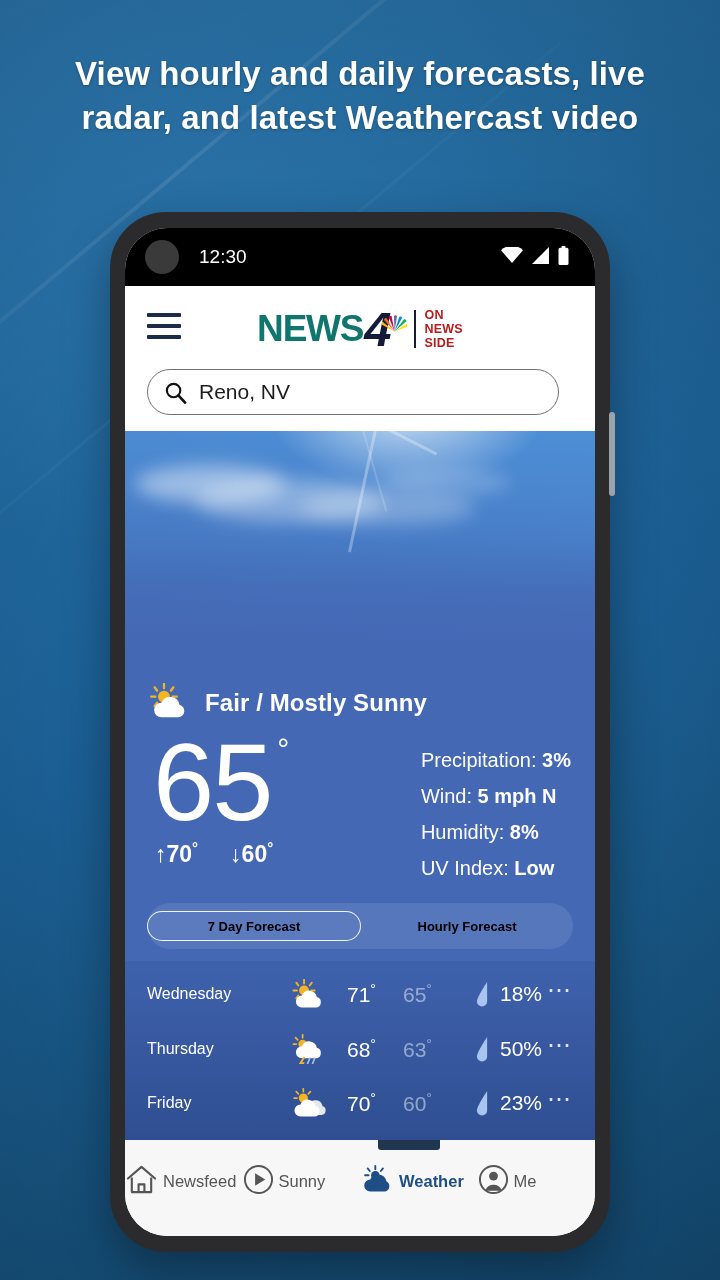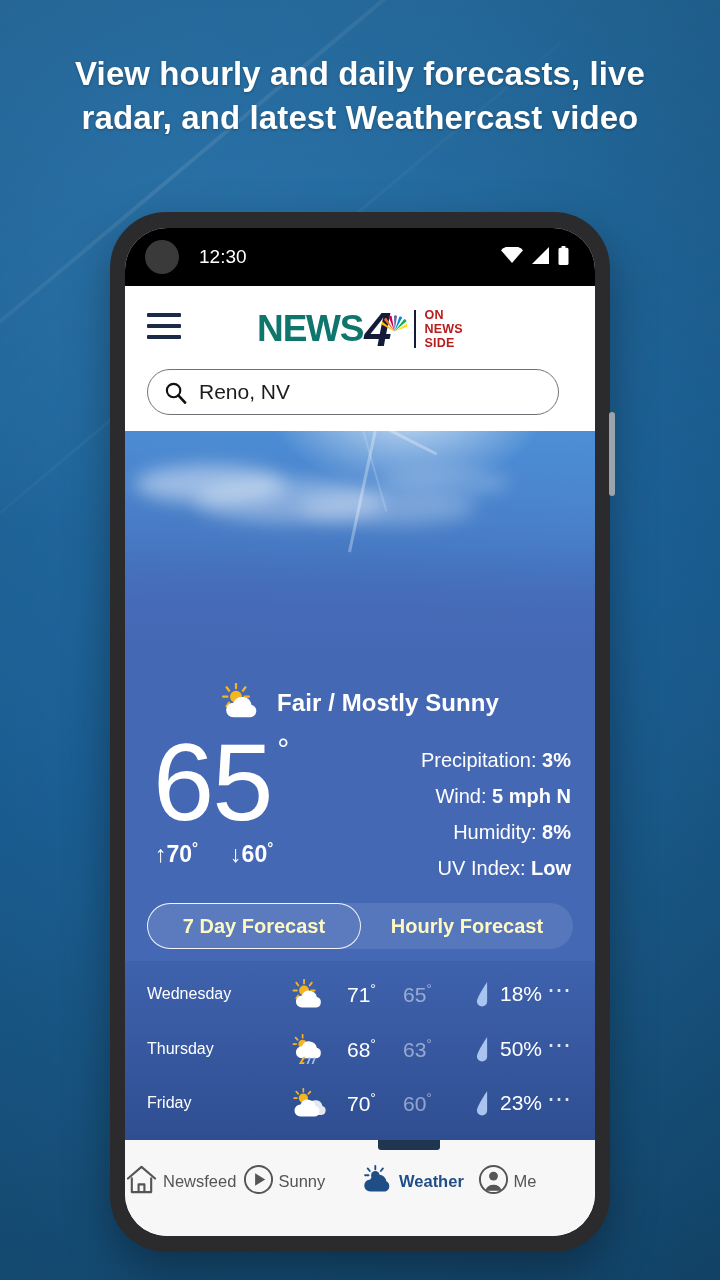--- a/index.html
+++ b/index.html
@@ -169,63 +169,63 @@
   }
 
   
   #conditions {
     background: #4568b5;
     flex: 0 0 236px;
     padding: 16px 24px 0 24px;
     position: relative;
     color: #fff;
   }
-  #condline { display: flex; align-items: center; gap: 14px; justify-content: center; }
+  #condline { display: flex; align-items: center; gap: 14px; }
   #condline .txt { font-size: 24px; font-weight: 700; letter-spacing: .1px; }
 
   #readout { display: flex; margin-top: 6px; }
   #tempblock { flex: 0 0 auto; padding-left: 4px; }
   #tempblock .big {
     display: flex; align-items: flex-start;
     font-size: 110px; font-weight: 300; line-height: .96;
     letter-spacing: -2px;
   }
   #tempblock .deg {
     font-size: 30px; font-weight: 300; margin-top: 6px; margin-left: 6px;
   }
   #tempblock .hilo {
     margin-top: 4px; font-size: 23px; font-weight: 700;
     display: flex; gap: 32px; padding-left: 2px;
   }
   #tempblock .hilo span sup { font-size: 15px; font-weight: 700; }
 
   #metrics {
-    margin-left: auto; text-align: right;
+    margin-left: auto; 
     display: flex; flex-direction: column; gap: 13px;
     padding-top: 20px;
   }
   #metrics .m { font-size: 20px; font-weight: 400; white-space: nowrap; }
   #metrics .m b { font-weight: 700; }
 
   
   #tabs {
     background: #4568b5;
     flex: 0 0 58px;
     padding: 0 22px;
   }
   #tabwrap {
     height: 46px;
     background: rgba(255,255,255,.10);
     border-radius: 24px;
     display: flex; align-items: center;
   }
   #tabwrap .tab {
-    flex: 1; height: 46px;
+    flex: 1; height: 30px;
     display: flex; align-items: center; justify-content: center;
-    font-size: 20px; font-weight: 700; color: #fef9c3;
+    font-size: 13px; font-weight: 700; color: #000000;
     border-radius: 24px;
     cursor: pointer;
   }
   #tabwrap .tab.active {
     border: 1.6px solid rgba(255,255,255,.92);
     background: rgba(255,255,255,.03);
   }
 
   
   #forecast {

